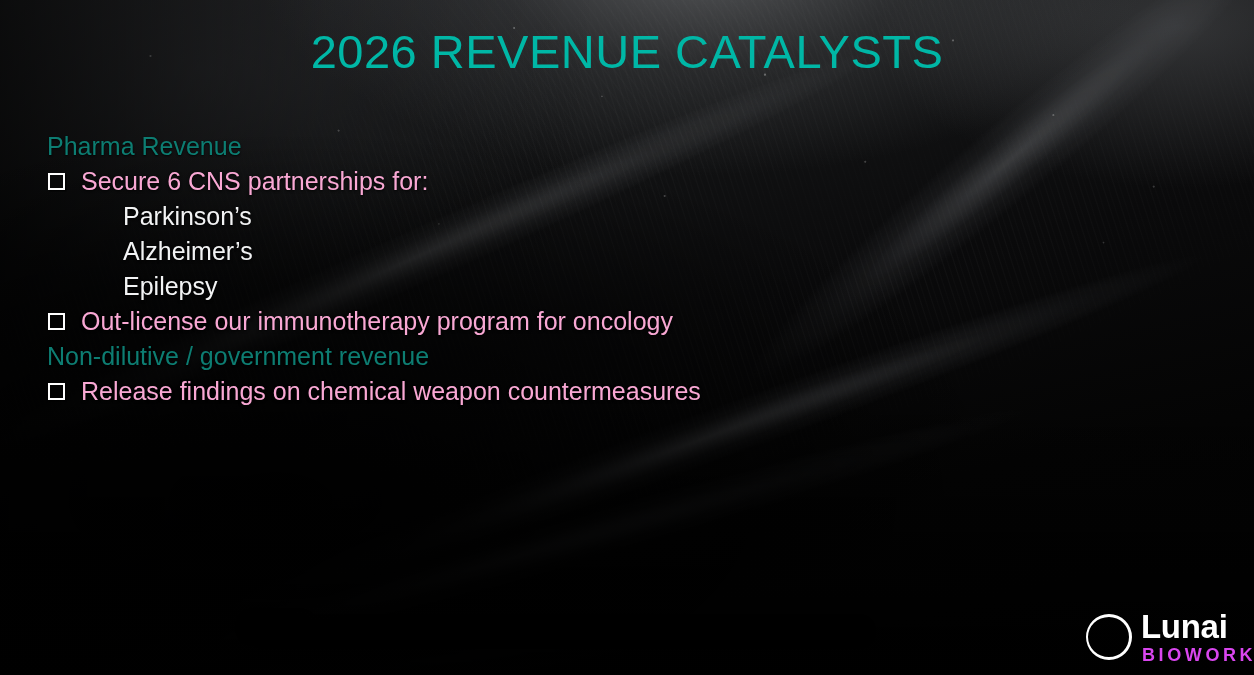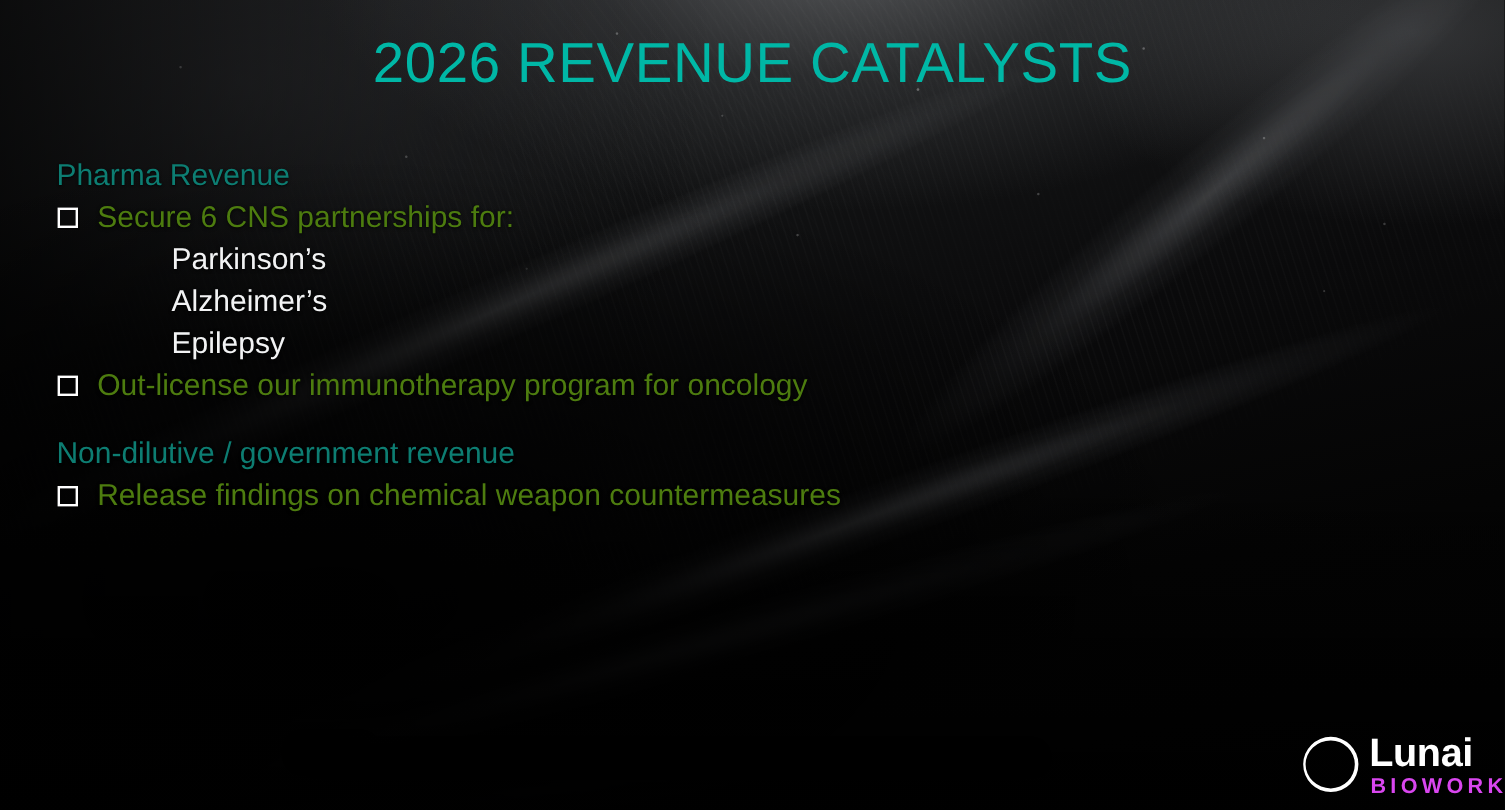--- a/index.html
+++ b/index.html
@@ -155,43 +155,42 @@
   }
 
   .body{ position:absolute; left:47px; top:113px; width:900px; }
 
   .section-head{
     font-size:25px; font-weight:400;
     color:#0d7d72;
     line-height:35px;
     white-space:nowrap;
     text-shadow:0 1px 2px rgba(0,0,0,.85);
-    margin-top:22px;
   }
   .section-head.tight { margin-top:16px; }
 
   .bullet-row{
     display:flex; align-items:flex-start;
     line-height:35px;
     white-space:nowrap;
   }
   .cb{
     flex:0 0 auto;
     width:17px; height:17px;
     margin:9px 16px 0 1px;
     border:2.5px solid #ffffff;
     background:transparent;
     box-shadow:1.5px 1.5px 0 rgba(0,0,0,.65);
   }
   .bullet-text{
-    font-size:25px; font-weight:400; color:#4d7c0f;
+    font-size:25px; font-weight:400; color:#f9a8d4;
     text-shadow:0 1px 3px rgba(0,0,0,.9);
   }
   .sub-item{
-    margin-left:96px;
+    margin-left:76px;
     font-size:25px; font-weight:400; color:#f2f3f4;
     line-height:35px; white-space:nowrap;
     text-shadow:0 1px 3px rgba(0,0,0,.9);
   }
 
   
   .logo{
     position:absolute; left:1086px; top:610px;
     display:flex; align-items:center; gap:9px;
   }

